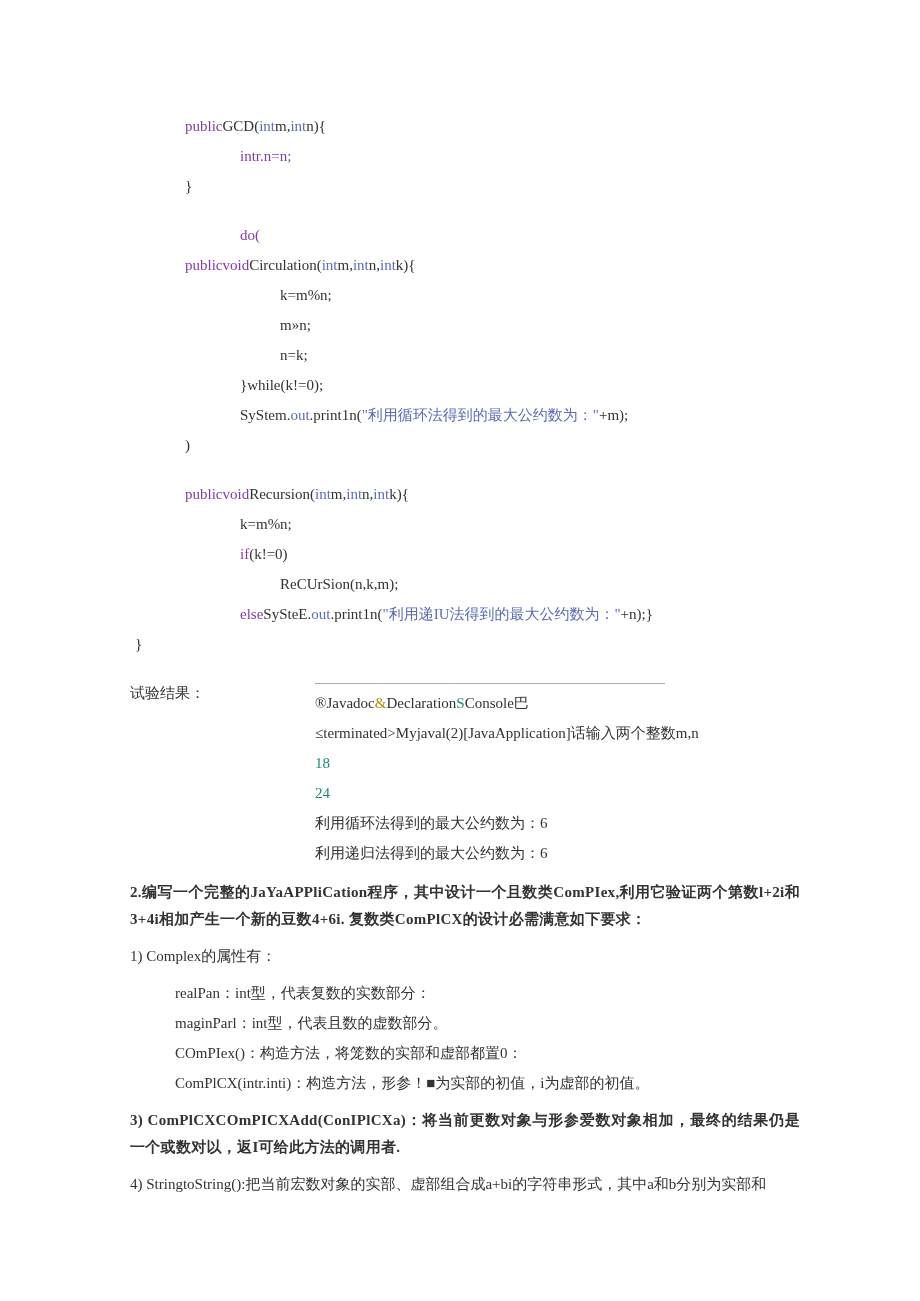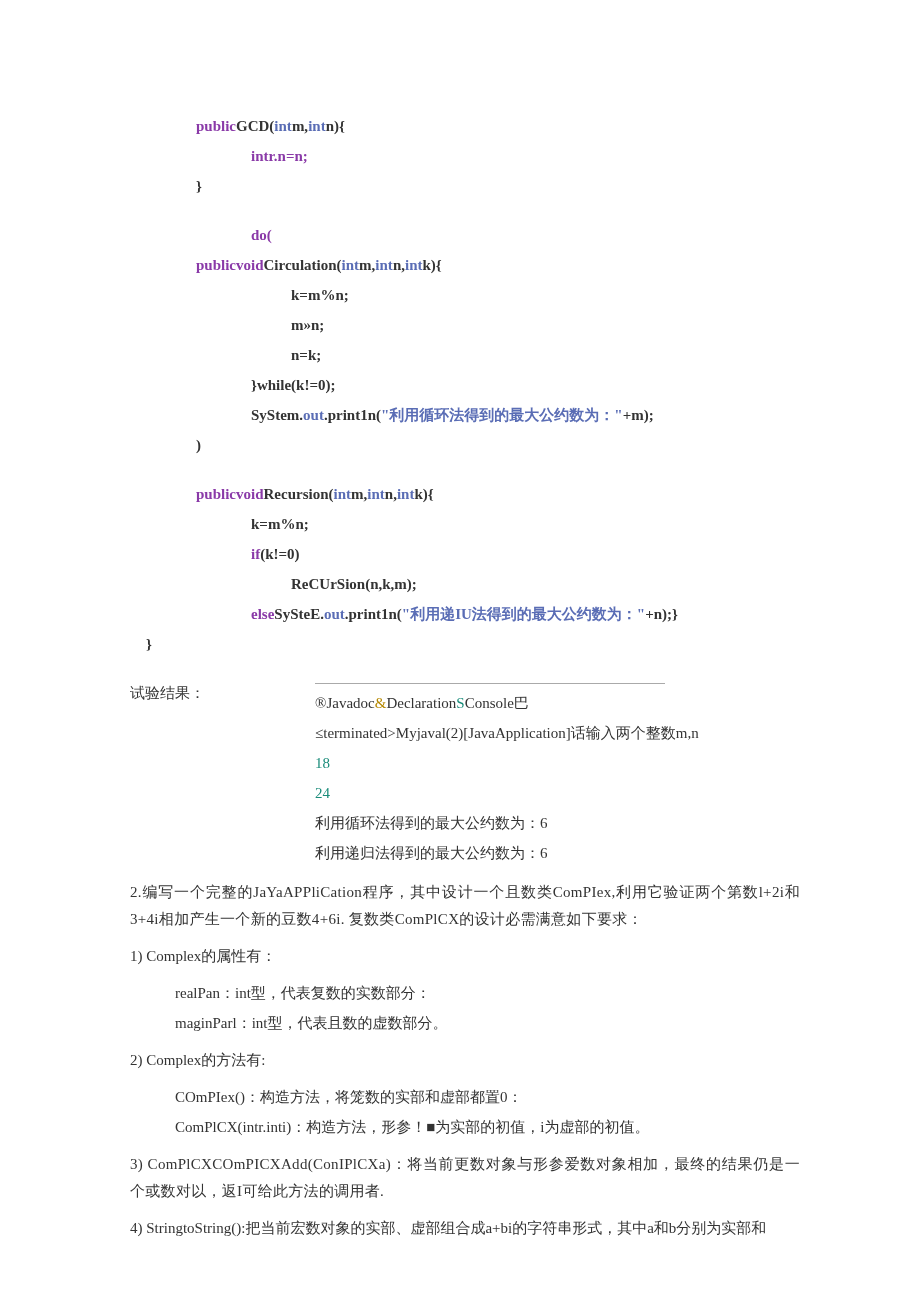--- a/index.html
+++ b/index.html
@@ -11,22 +11,21 @@
     color: #333;
     line-height: 1.8;
     width: 920px;
   }
   .page {
     padding: 110px 120px 60px 130px;
   }
   .code-line {
     font-family: "SimSun", "Songti SC", serif;
     white-space: pre;
-    margin: 3px 16px;
-    font-weight: bold;
+    margin: 3px 5px;
   }
   .indent-0 { padding-left: 50px; }
   .indent-1 { padding-left: 105px; }
   .indent-2 { padding-left: 145px; }
   .indent-3 { padding-left: 105px; }
   .kw { color: #8a3aa8; }
   .rtype { color: #5a6db5; }
   .str { color: #5a6db5; }
   .out { color: #5a6db5; }
   .txt { color: #333; }
@@ -48,20 +47,21 @@
     width: 350px;
   }
   .console-line { margin: 3px 0; color: #333; }
   .teal { color: #1a8c7a; }
   .gold { color: #b58800; }
   .para {
     margin: 12px 0 4px 0;
     text-align: justify;
     color: #333;
     letter-spacing: 0.3px;
+    font-weight: bold;
   }
   .list-item {
     margin: 10px 0;
     color: #333;
   }
   .sub-item {
     margin: 3px 0 3px 45px;
     color: #333;
   }
 </style>
@@ -106,21 +106,20 @@
       <div class="console-line">利用递归法得到的最大公约数为：6</div>
     </div>
   </div>
 
   <div class="para">2.编写一个完整的JaYaAPPliCation程序，其中设计一个且数类ComPIex,利用它验证两个第数l+2i和3+4i相加产生一个新的豆数4+6i. 复数类ComPlCX的设计必需满意如下要求：</div>
 
   <div class="list-item">1)    Complex的属性有：</div>
   <div class="sub-item">realPan：int型，代表复数的实数部分：</div>
   <div class="sub-item">maginParl：int型，代表且数的虚数部分。</div>
 
-  <div class="list-item">2)    Complex的方法有:</div>
   <div class="sub-item">COmPIex()：构造方法，将笼数的实部和虚部都置0：</div>
   <div class="sub-item">ComPlCX(intr.inti)：构造方法，形参！■为实部的初值，i为虚部的初值。</div>
 
   <div class="list-item para">3)      ComPlCXCOmPICXAdd(ConIPlCXa)：将当前更数对象与形参爱数对象相加，最终的结果仍是一个或数对以，返I可给此方法的调用者.</div>
 
   <div class="list-item" style="margin-top:10px">4)      StringtoString():把当前宏数对象的实部、虚部组合成a+bi的字符串形式，其中a和b分别为实部和</div>
 
 </div>
 
 </body></html>

